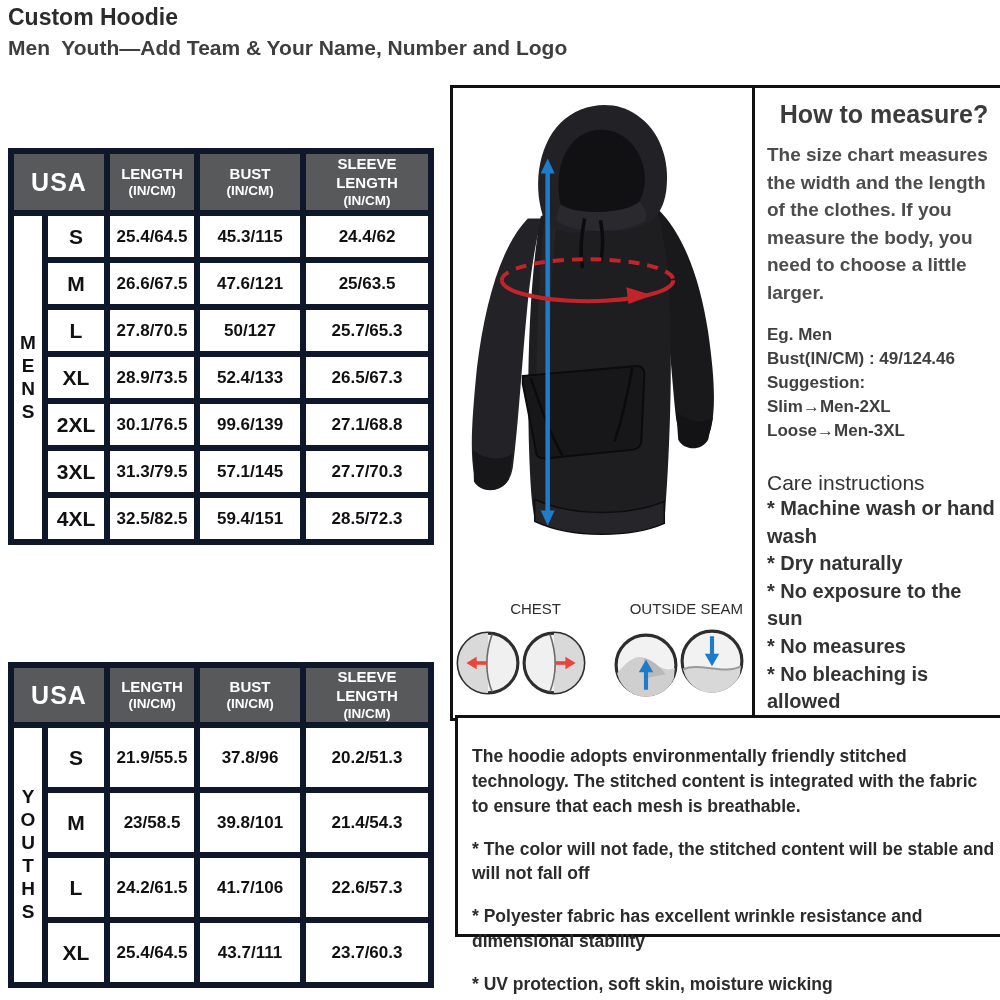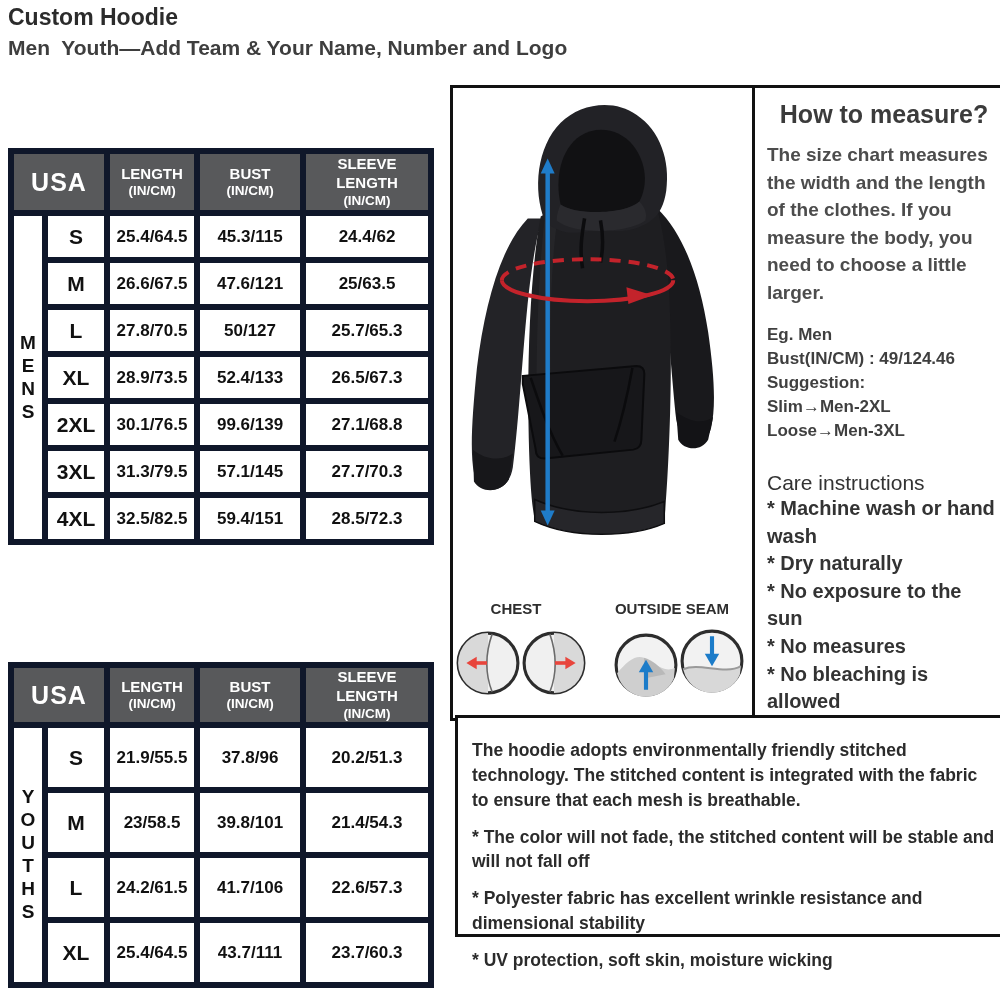--- a/index.html
+++ b/index.html
@@ -39,30 +39,30 @@
   .panel-left{width:299px;border-right:3px solid #111;position:relative;}
   .panel-right{flex:1;padding:6px 8px 0 12px;}
   .measure-heading{margin:6px 0 0 0;font-size:25px;font-weight:700;color:#3b3b3b;text-align:center;}
   .measure-body{margin:12px 0 0 0;font-size:19px;line-height:1.45;font-weight:700;color:#4c4c4c;}
   .eg-block{margin-top:18px;font-size:17px;line-height:1.35;font-weight:700;color:#3f3f3f;}
   .eg-block div{margin:1px 0;}
   .care-block{margin-top:26px;}
   .care-heading{font-size:21px;font-weight:400;color:#333;margin-top:28px;}
   .care-item{font-size:20px;font-weight:700;color:#333;line-height:1.38;}
   
-  .diag-label{position:absolute;font-size:15px;font-weight:700;color:#2e2e2e;text-align:center;}
+  .diag-label{position:absolute;font-size:15px;font-weight:400;color:#2e2e2e;text-align:right;}
   #chest-label{left:18px;top:512px;width:90px;}
   #seam-label{left:148px;top:512px;width:142px;}
   .diag-icon{position:absolute;width:66px;height:66px;}
   
   .desc-box{
     position:absolute;left:455px;top:715px;width:560px;height:222px;
     border:3px solid #111;padding:8px 14px;box-sizing:border-box;background:#fff;
   }
-  .desc-box p{margin:12px 0;font-size:17.5px;line-height:1.42;font-weight:700;color:#2b2b2b;}
+  .desc-box p{margin:18px 0;font-size:17.5px;line-height:1.42;font-weight:700;color:#2b2b2b;}
 </style>
 </head>
 <body>
 
 <div class="page-title">Custom Hoodie</div>
 <div class="page-subtitle">Men  Youth—Add Team &amp; Your Name, Number and Logo</div>
 
 <table class="size-table" id="mens-table">
   <colgroup>
       <col style="width:34px">

